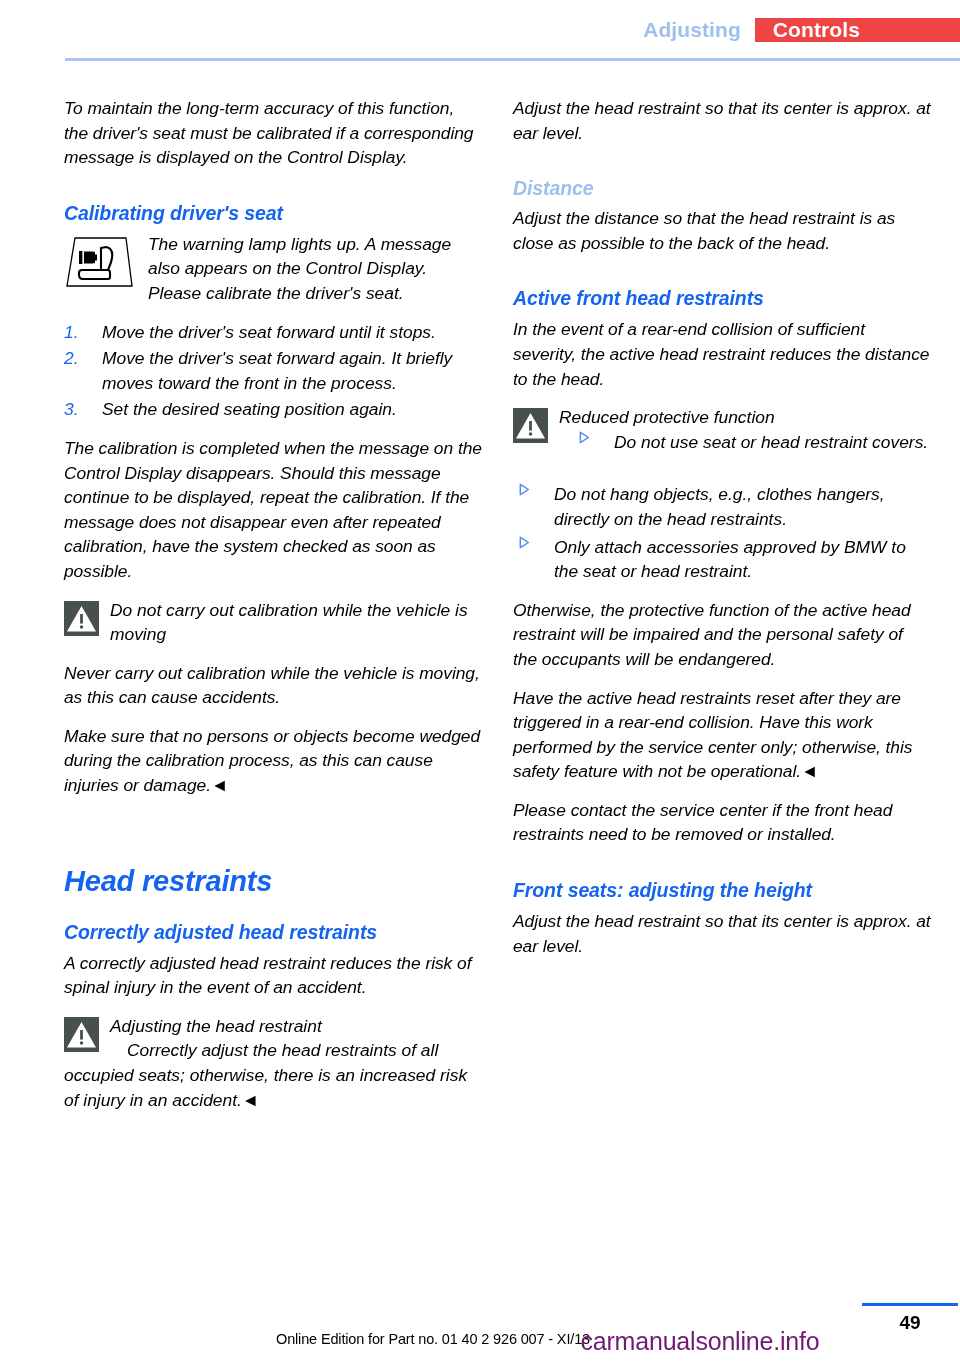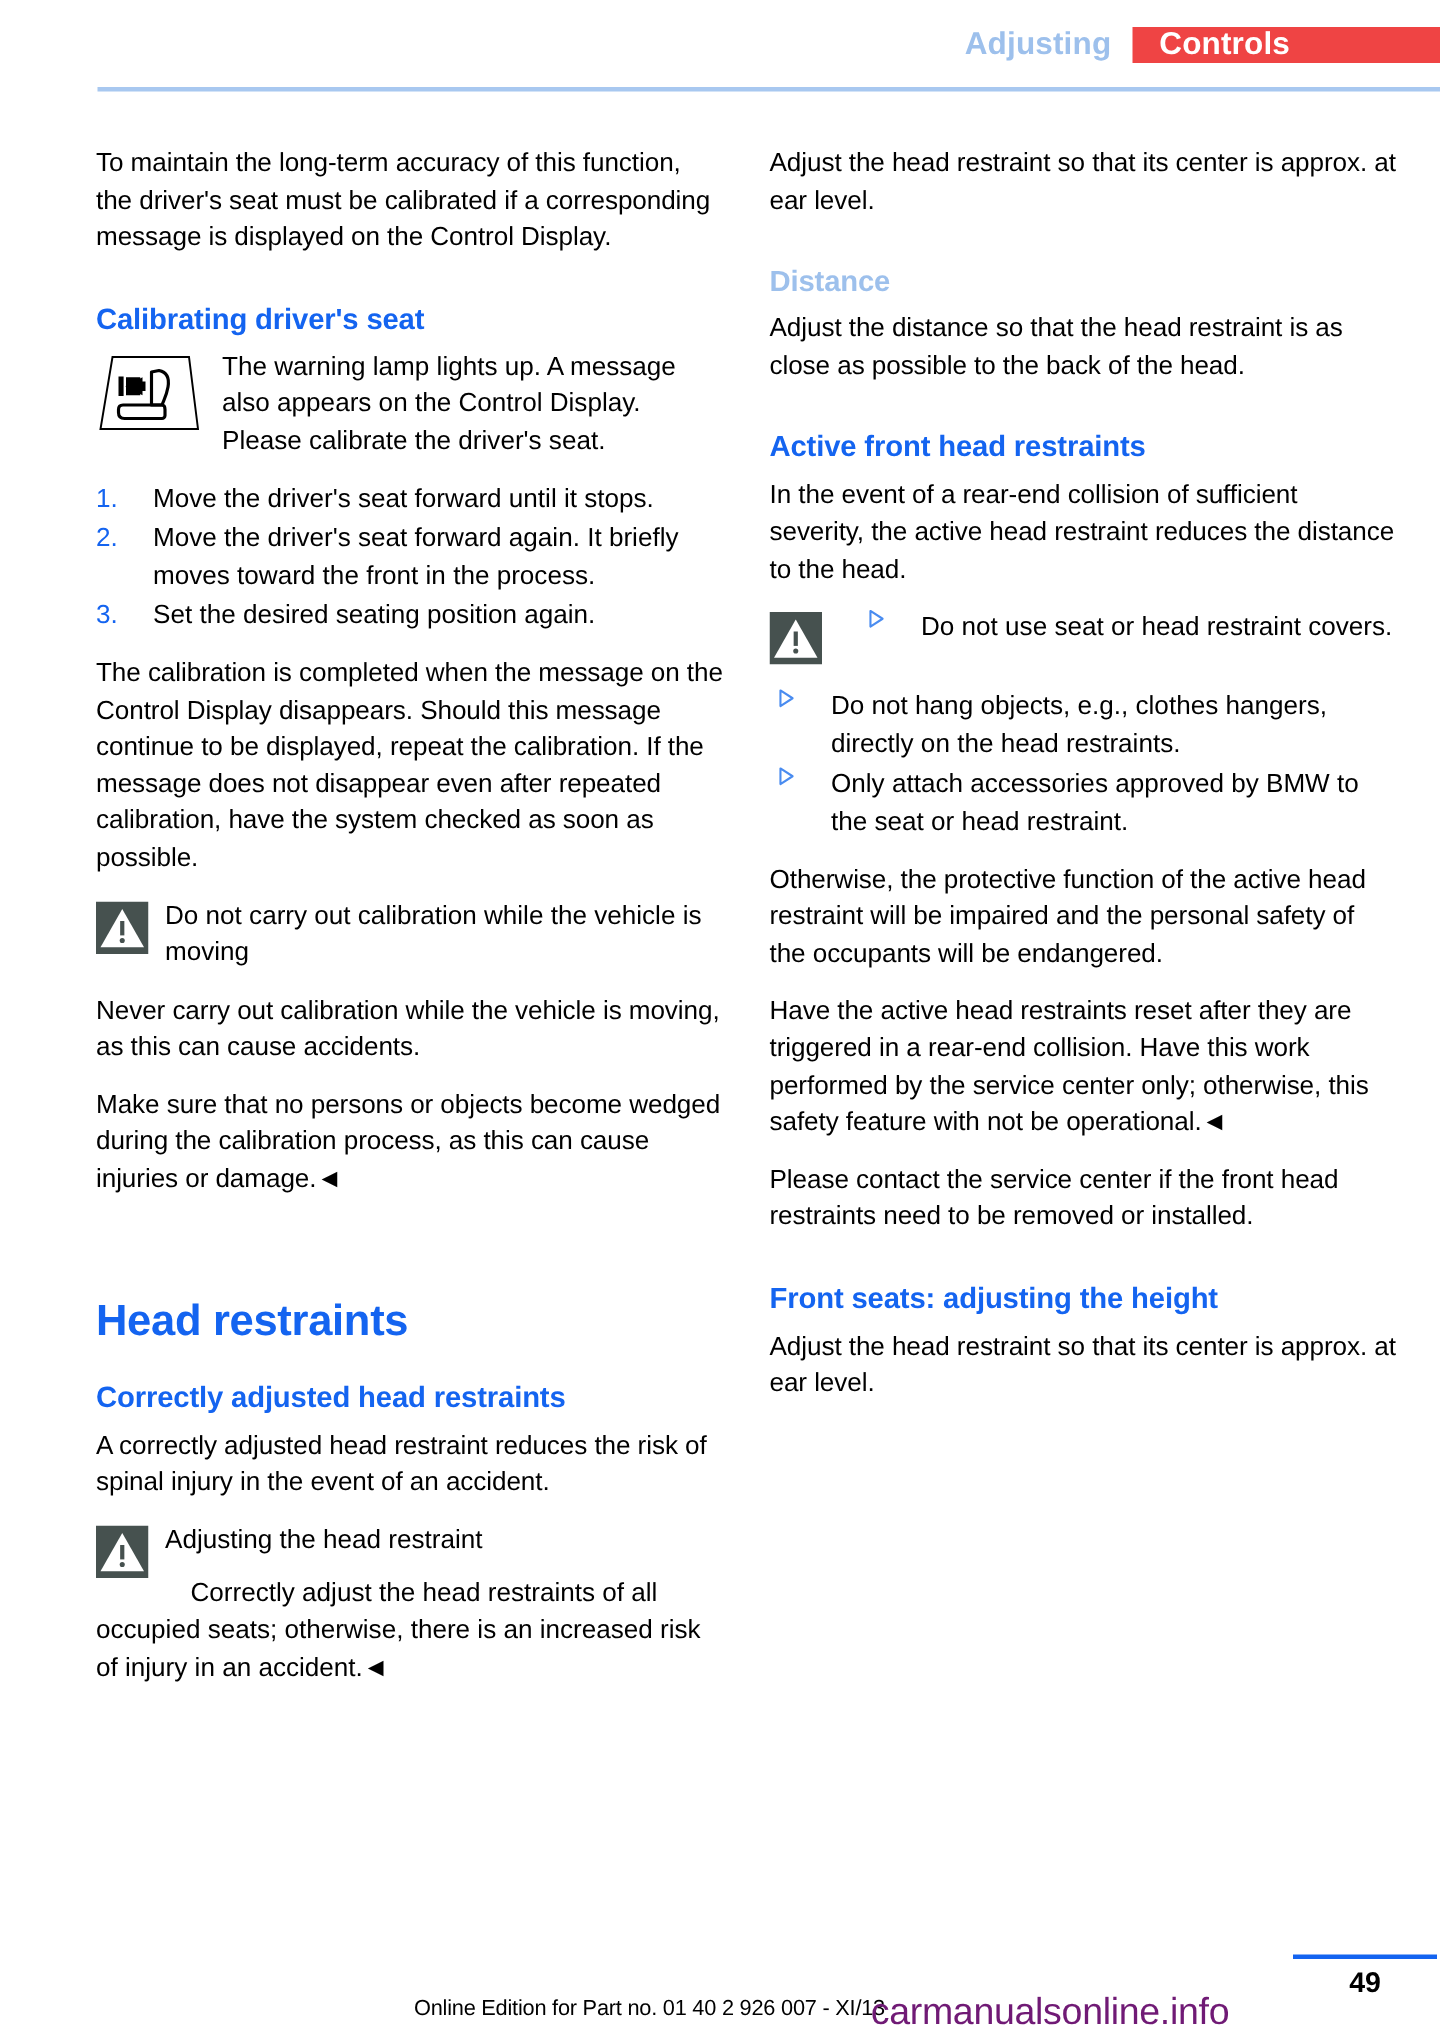--- a/index.html
+++ b/index.html
@@ -63,20 +63,21 @@
   .page {
     position: absolute;
     top: 96px;
     left: 0;
     width: 960px;
   }
   .col {
     position: absolute;
     top: 0;
     width: 418px;
+    font-style: italic;
   }
   .col-left { left: 64px; }
   .col-right { left: 513px; }
 
   
   p.body {
     margin: 0 0 14px 0;
     font-size: 17.4px;
     line-height: 24.6px;
     color: #000000;
@@ -171,21 +172,21 @@
     height: 35px;
     margin: 3px 11px 1px 0;
     shape-outside: margin-box;
   }
   .warn-block p {
     margin: 0;
     font-size: 17.4px;
     line-height: 24.6px;
   }
   .warn-block .warn-body {
-    margin-top: 11px;
+    margin-top: 0;
     text-indent: 17px;
   }
   .clearfix::after {
     content: "";
     display: block;
     clear: both;
   }
 
   
   .seat-block {
@@ -361,20 +362,21 @@
     <h2 class="section">Active front head restraints</h2>
     <p class="body">In the event of a rear-end collision of sufficient severity, the active head restraint reduces the distance to the head.</p>
 
     <div class="warn-block clearfix">
       <svg class="warn-icon" viewBox="0 0 35 35">
         <rect x="0" y="0" width="35" height="35" fill="#46514f"></rect>
         <polygon points="17.5,5 32,30.5 3,30.5" fill="#ffffff"></polygon>
         <rect x="16.1" y="13" width="2.8" height="9.6" fill="#46514f"></rect>
         <circle cx="17.5" cy="26" r="1.7" fill="#46514f"></circle>
       </svg>
+      <p>Reduced protective function</p>
       <ul class="tri indented">
         <li>
           <svg class="bullet" viewBox="0 0 11 13">
             <polygon points="1.3,1.3 9.4,6.5 1.3,11.7" fill="none" stroke="#4a8cf0" stroke-width="1.4" stroke-linejoin="round"></polygon>
           </svg>
           <span>Do not use seat or head restraint covers.</span>
         </li>
       </ul>
     </div>
 

